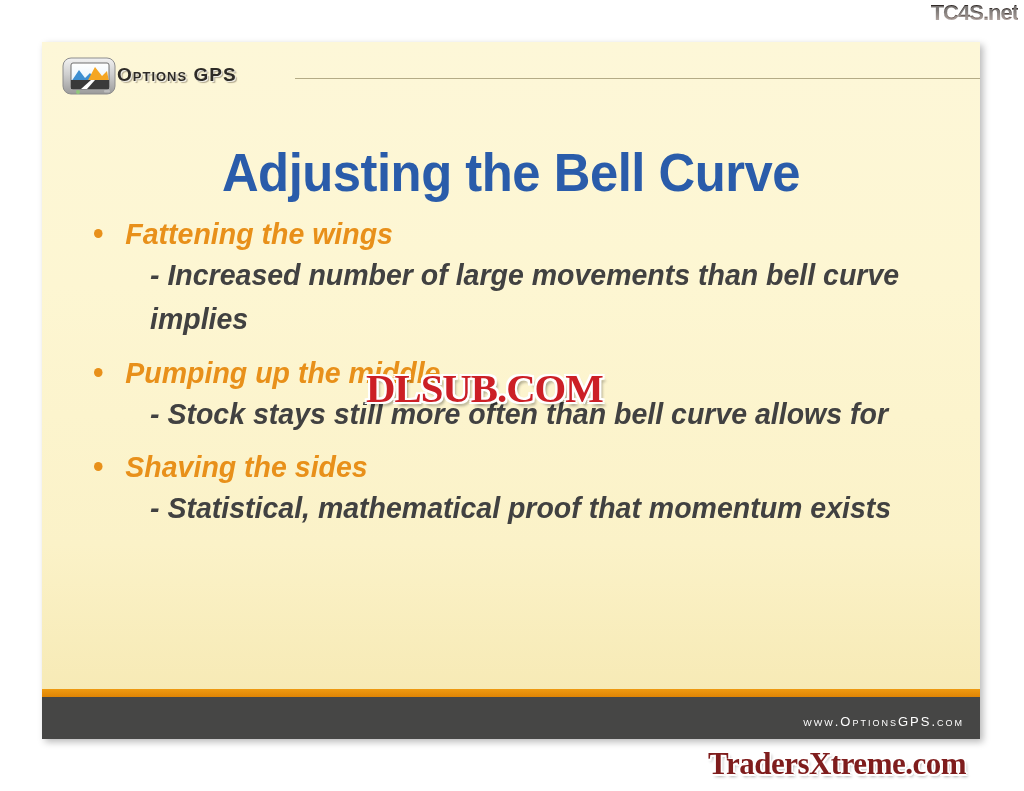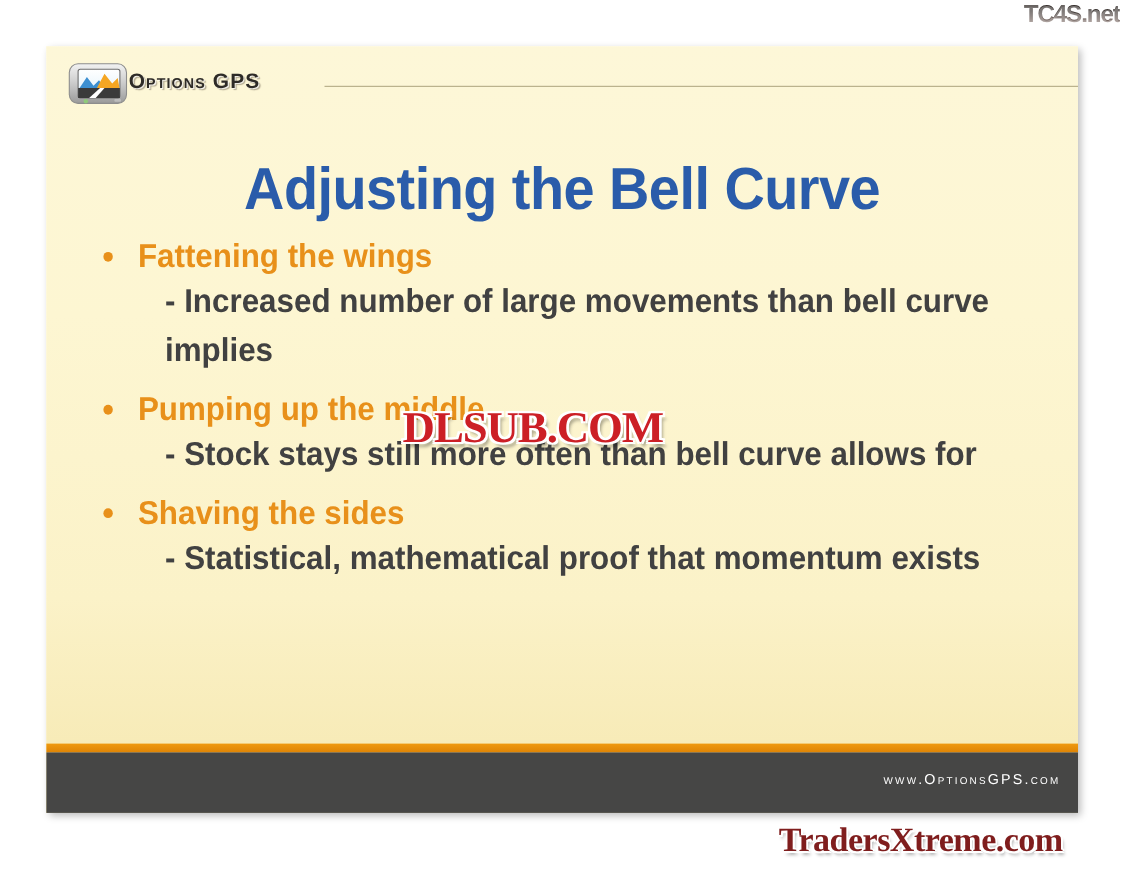--- a/index.html
+++ b/index.html
@@ -107,20 +107,21 @@
     transform: scaleX(0.94);
     transform-origin: center;
   }
 
   
   .bullets {
     position: absolute;
     left: 52px;
     top: 172px;
     right: 30px;
+    font-style: italic;
   }
   .bullet-block {
     position: relative;
     margin-bottom: 12px;
   }
   .bullet-head {
     display: flex;
     align-items: flex-start;
     font-family: "Liberation Sans Narrow", "Liberation Sans", sans-serif;
     font-weight: bold;
@@ -148,21 +149,21 @@
     transform: scaleX(0.95);
     transform-origin: left center;
   }
 
   
   .slide-footer {
     position: absolute;
     left: 0;
     right: 0;
     bottom: 0;
-    height: 63px;
+    height: 50px;
   }
   .footer-orange {
     position: absolute;
     left: 0; right: 0; top: 0;
     height: 8px;
     background: linear-gradient(180deg,#ef9a10 0%, #de8405 100%);
   }
   .footer-bar {
     position: absolute;
     left: 0; right: 0; top: 8px; bottom: 0;

